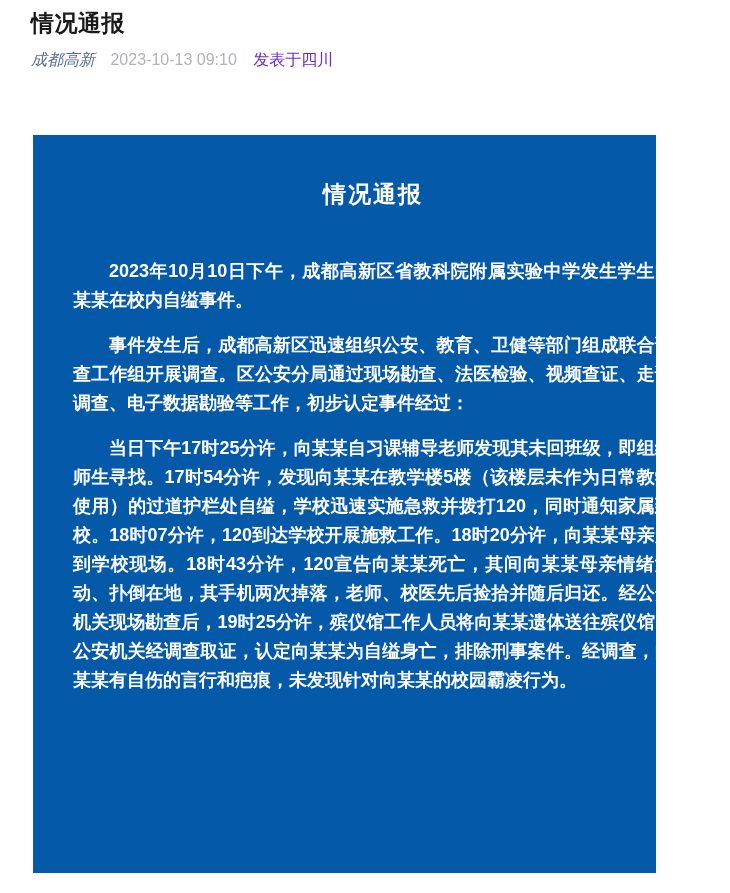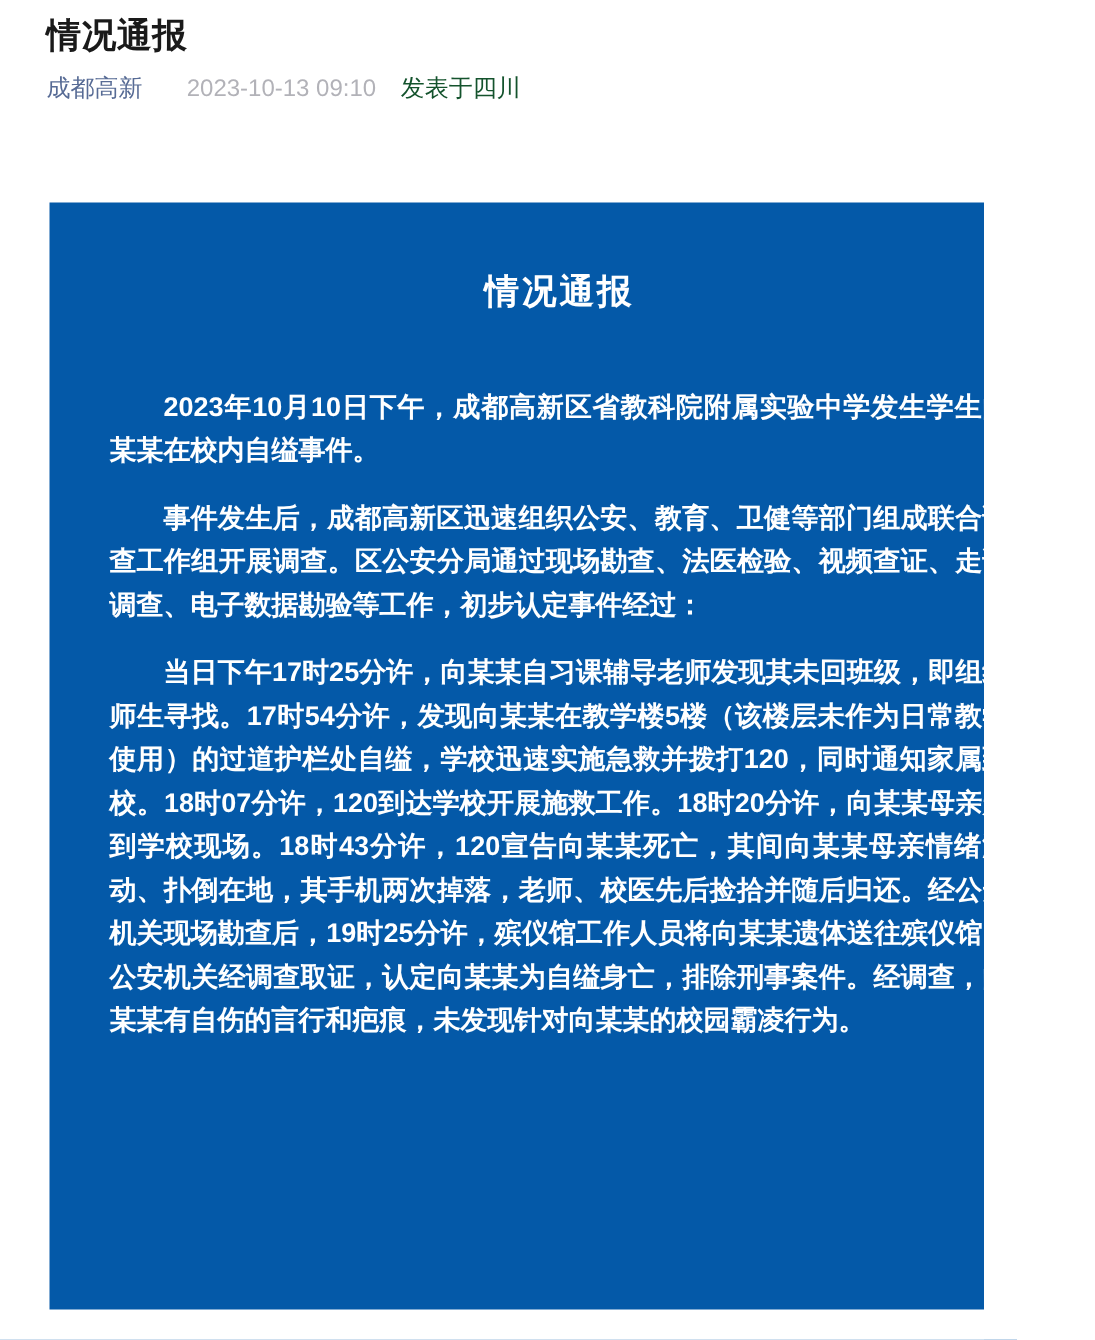--- a/index.html
+++ b/index.html
@@ -27,29 +27,30 @@
     letter-spacing: 0.5px;
   }
   .meta {
     margin-top: 15px;
     font-size: 16px;
     line-height: 17px;
     white-space: nowrap;
   }
   .meta .account {
     color: #576b95;
-    margin-right: 25px;
+    margin-right: 11px;
     cursor: pointer;
+    font-style: italic;
   }
   .meta .timestamp {
     color: #b2b2b8;
     margin-right: 12px;
   }
   .meta .location {
-    color: #14532d;
+    color: #6d28d9;
   }
   .notice {
     margin: 67px 0 0 33px;
     width: 680px;
     height: 738px;
     box-sizing: border-box;
     background: #0459a8;
     color: #ffffff;
     padding: 44px 24px 10px 24px;
     font-weight: 700;

